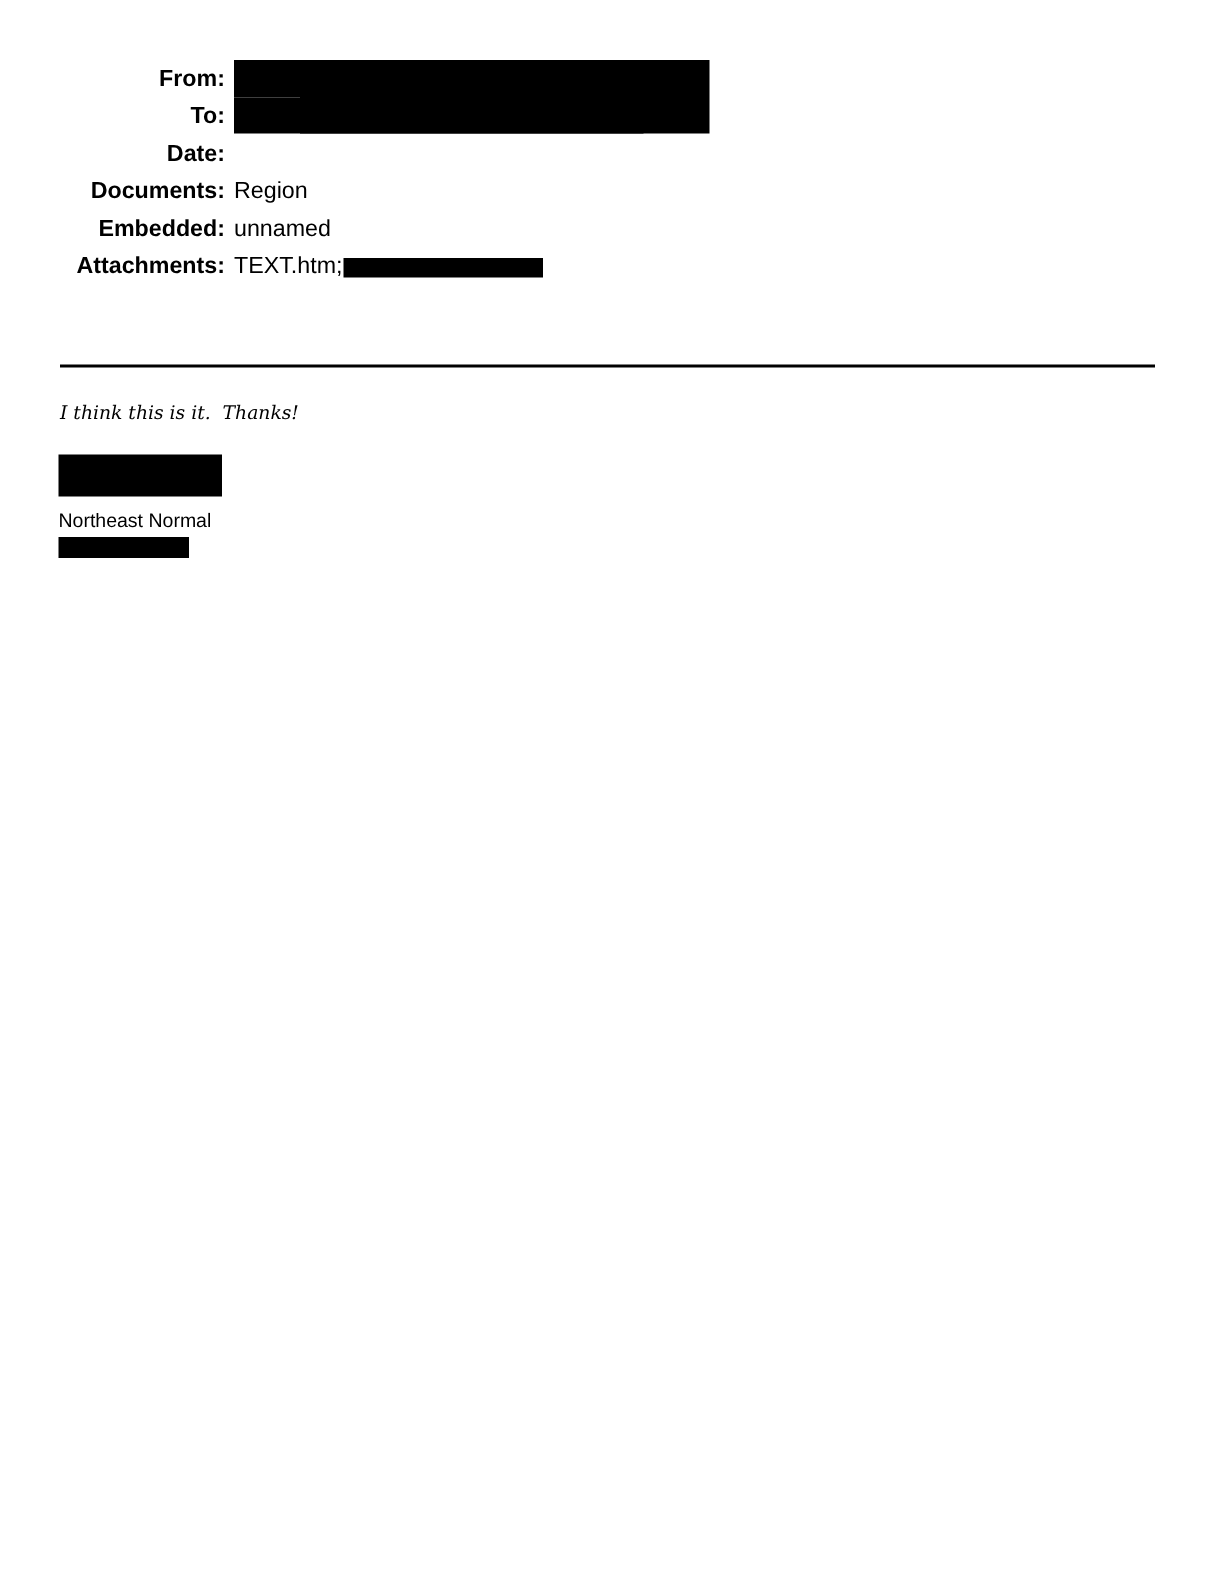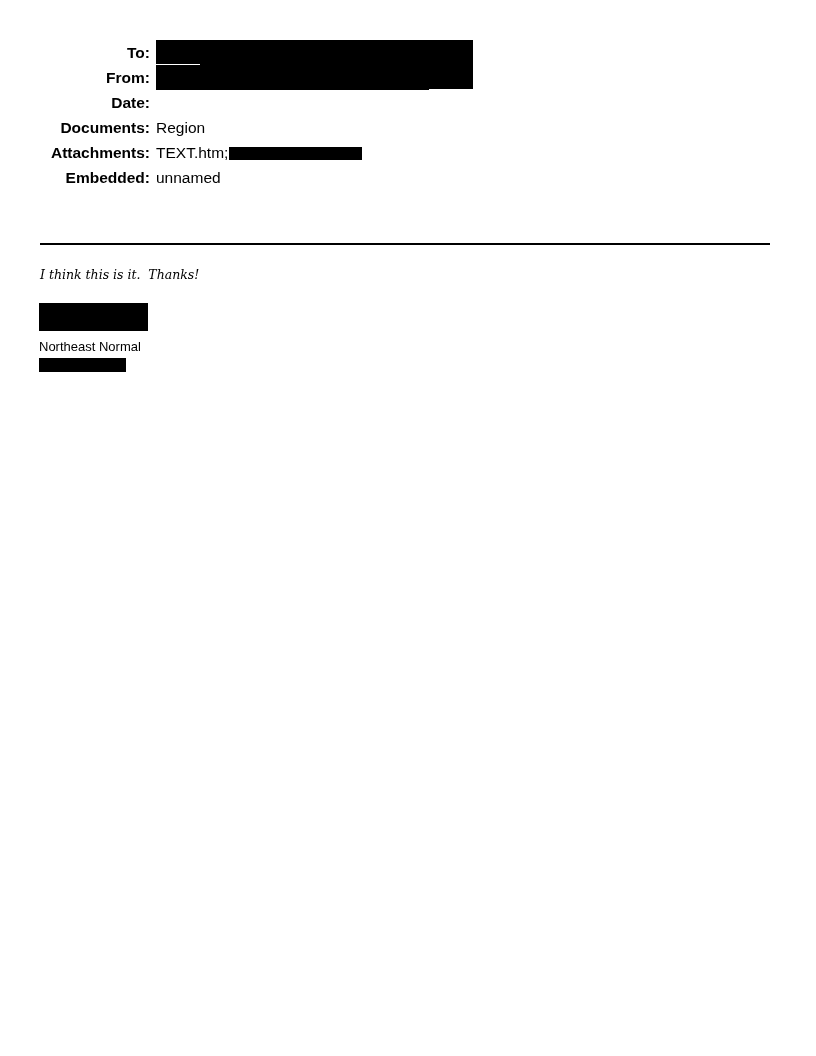--- a/index.html
+++ b/index.html
@@ -134,54 +134,54 @@
   }
 </style>
 </head>
 <body>
 
 <div class="page">
 
   <div class="header">
 
     <div class="hdr-row">
-      <div class="hdr-label">To:</div>
+      <div class="hdr-label">From:</div>
       <div class="hdr-value">
-        <span class="redact redact-to"></span>
+        <span class="redact redact-from"></span>
       </div>
     </div>
 
     <div class="hdr-row">
-      <div class="hdr-label">From:</div>
+      <div class="hdr-label">To:</div>
       <div class="hdr-value">
-        <span class="redact redact-from"></span>
+        <span class="redact redact-to"></span>
       </div>
     </div>
 
 
     <div class="hdr-row">
       <div class="hdr-label">Date:</div>
     </div>
 
     <div class="hdr-row">
       <div class="hdr-label">Documents:</div>
       <div class="hdr-value">Region</div>
     </div>
 
     <div class="hdr-row">
+      <div class="hdr-label">Embedded:</div>
+      <div class="hdr-value">unnamed</div>
+    </div>
+
+    <div class="hdr-row">
       <div class="hdr-label">Attachments:</div>
       <div class="hdr-value">
         <span>TEXT.htm;</span>
           <span class="redact redact-attach"></span>
       </div>
-    </div>
-
-    <div class="hdr-row">
-      <div class="hdr-label">Embedded:</div>
-      <div class="hdr-value">unnamed</div>
     </div>
 
     <div class="fromto-block"></div>
   </div>
 
   <div class="divider"></div>
 
   <div class="body-text">I think this is it.  Thanks!</div>
 
   <div class="sig-block">

